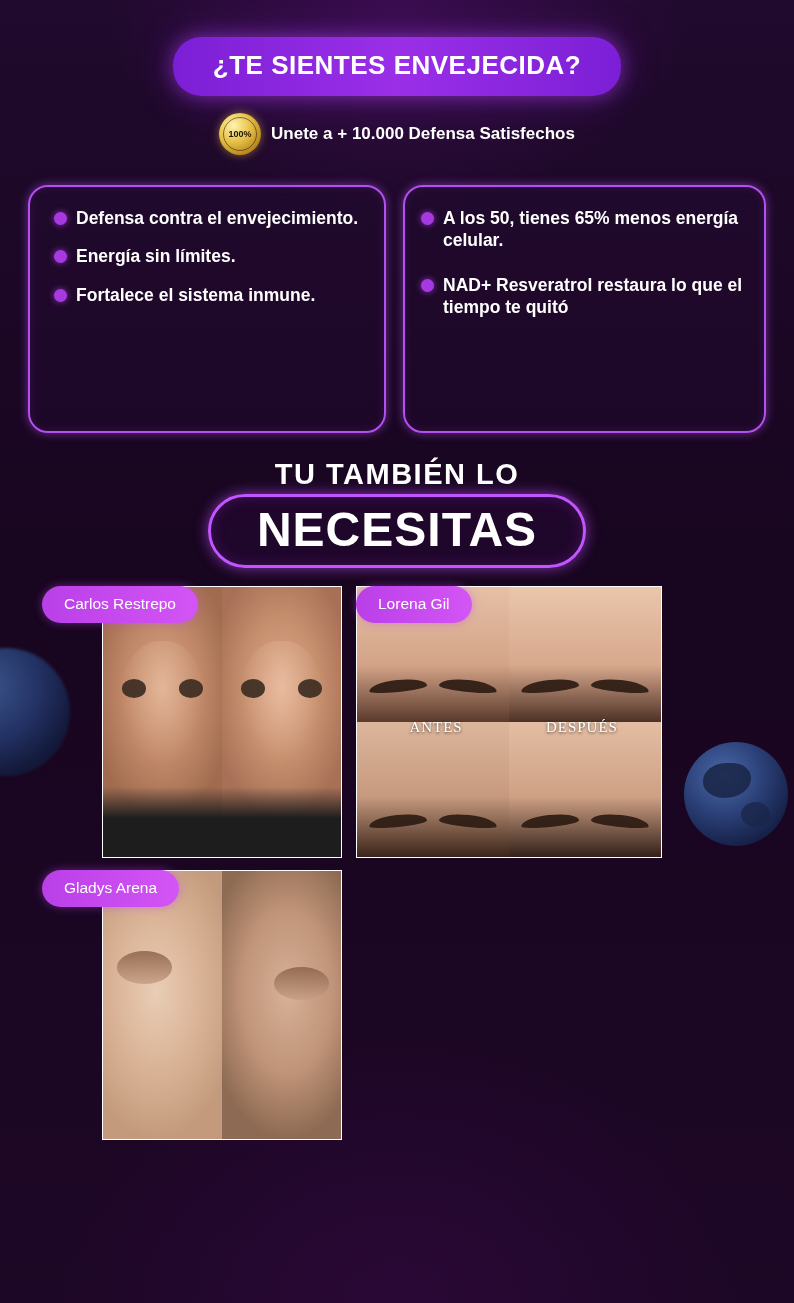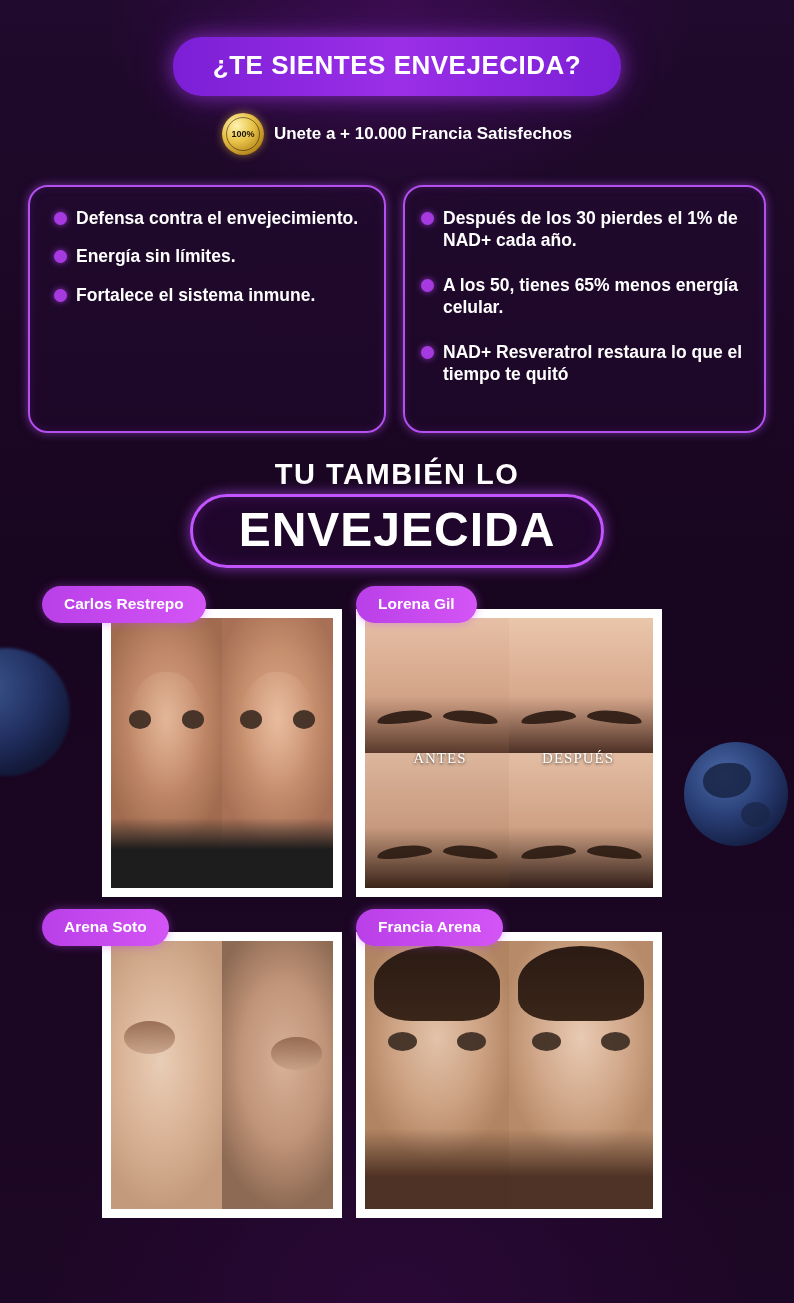--- a/index.html
+++ b/index.html
@@ -233,31 +233,30 @@
     width: 300px;
   }
   .t-card.wide { width: 306px; }
   .name-tag {
     position: absolute;
     top: 0;
     left: 0;
     background: linear-gradient(90deg, #b93fe8 0%, #d455f5 100%);
     color: #ffffff;
     font-size: 15.5px;
-    font-weight: bold;
+    font-weight: normal;
     padding: 9px 22px 10px;
     border-radius: 22px;
     z-index: 5;
     white-space: nowrap;
     box-shadow: 0 0 10px rgba(190,70,240,.45);
   }
   .photo-frame {
     background: #ffffff;
-    padding: 9px;
-    margin-top: 23px;
+    padding: 1px;
     position: relative;
   }
   .photo-frame.inset-l { margin-left: 60px; width: 240px; }
   .photo {
     display: flex;
     height: 270px;
     overflow: hidden;
   }
   .half { flex: 1; position: relative; overflow: hidden; }
 
@@ -390,21 +389,21 @@
   <div class="planet planet-right"></div>
 
   <div class="headline-wrap">
     <div class="headline">¿TE SIENTES ENVEJECIDA?</div>
   </div>
 
   <div class="badge-row">
     <div class="seal">
       <span class="seal-text">100%</span>
     </div>
-    <div class="badge-text">Unete a + 10.000 Francia Satisfechos</div>
+    <div class="badge-text">Unete a + 10.000 Defensa Satisfechos</div>
   </div>
 
   <div class="boxes">
 
     <div class="box box-left">
       <div class="bullet-item">
         <span class="dot"></span>
         <span class="bullet-text">Defensa contra el envejecimiento.</span>
       </div>
       <div class="bullet-item">
@@ -413,38 +412,34 @@
       </div>
       <div class="bullet-item">
         <span class="dot"></span>
         <span class="bullet-text">Fortalece el sistema inmune.</span>
       </div>
     </div>
 
     <div class="box box-right">
       <div class="bullet-item">
         <span class="dot"></span>
-        <span class="bullet-text">Después de los 30 pierdes el 1% de NAD+ cada año.</span>
-      </div>
-      <div class="bullet-item">
-        <span class="dot"></span>
         <span class="bullet-text">A los 50, tienes 65% menos energía celular.</span>
       </div>
       <div class="bullet-item">
         <span class="dot"></span>
         <span class="bullet-text">NAD+ Resveratrol restaura lo que el tiempo te quitó</span>
       </div>
     </div>
 
   </div>
 
   <div class="mid-title">TU TAMBIÉN LO</div>
   <div class="need-wrap">
     <div class="need-pill">
-      <span>ENVEJECIDA</span>
+      <span>NECESITAS</span>
     </div>
   </div>
 
   <div class="tg">
 
     <div class="t-row">
 
       <div class="t-card">
         <div class="name-tag">Carlos Restrepo</div>
         <div class="photo-frame inset-l">
@@ -492,52 +487,31 @@
             </div>
           </div>
         </div>
       </div>
 
     </div>
 
     <div class="t-row">
 
       <div class="t-card">
-        <div class="name-tag">Arena Soto</div>
+        <div class="name-tag">Gladys Arena</div>
         <div class="photo-frame inset-l">
           <div class="photo" style="height:268px">
             <div class="half sk-before">
                 <span class="lid a"></span>
               </div>
             <div class="half sk-after">
                 <span class="lid b"></span>
               </div>
           </div>
         </div>
       </div>
 
-      <div class="t-card wide">
-        <div class="name-tag">Francia Arena</div>
-        <div class="photo-frame">
-          <div class="photo" style="height:268px">
-            <div class="half w-before">
-              <span class="hair"></span>
-              <div class="eyes">
-                  <span class="eye"></span>
-                  <span class="eye"></span>
-                </div>
-            </div>
-            <div class="half w-after">
-              <span class="hair"></span>
-              <div class="eyes">
-                  <span class="eye"></span>
-                  <span class="eye"></span>
-                </div>
-            </div>
-          </div>
-        </div>
-      </div>
 
     </div>
 
   </div>
 
 </div>
 
 </body></html>

